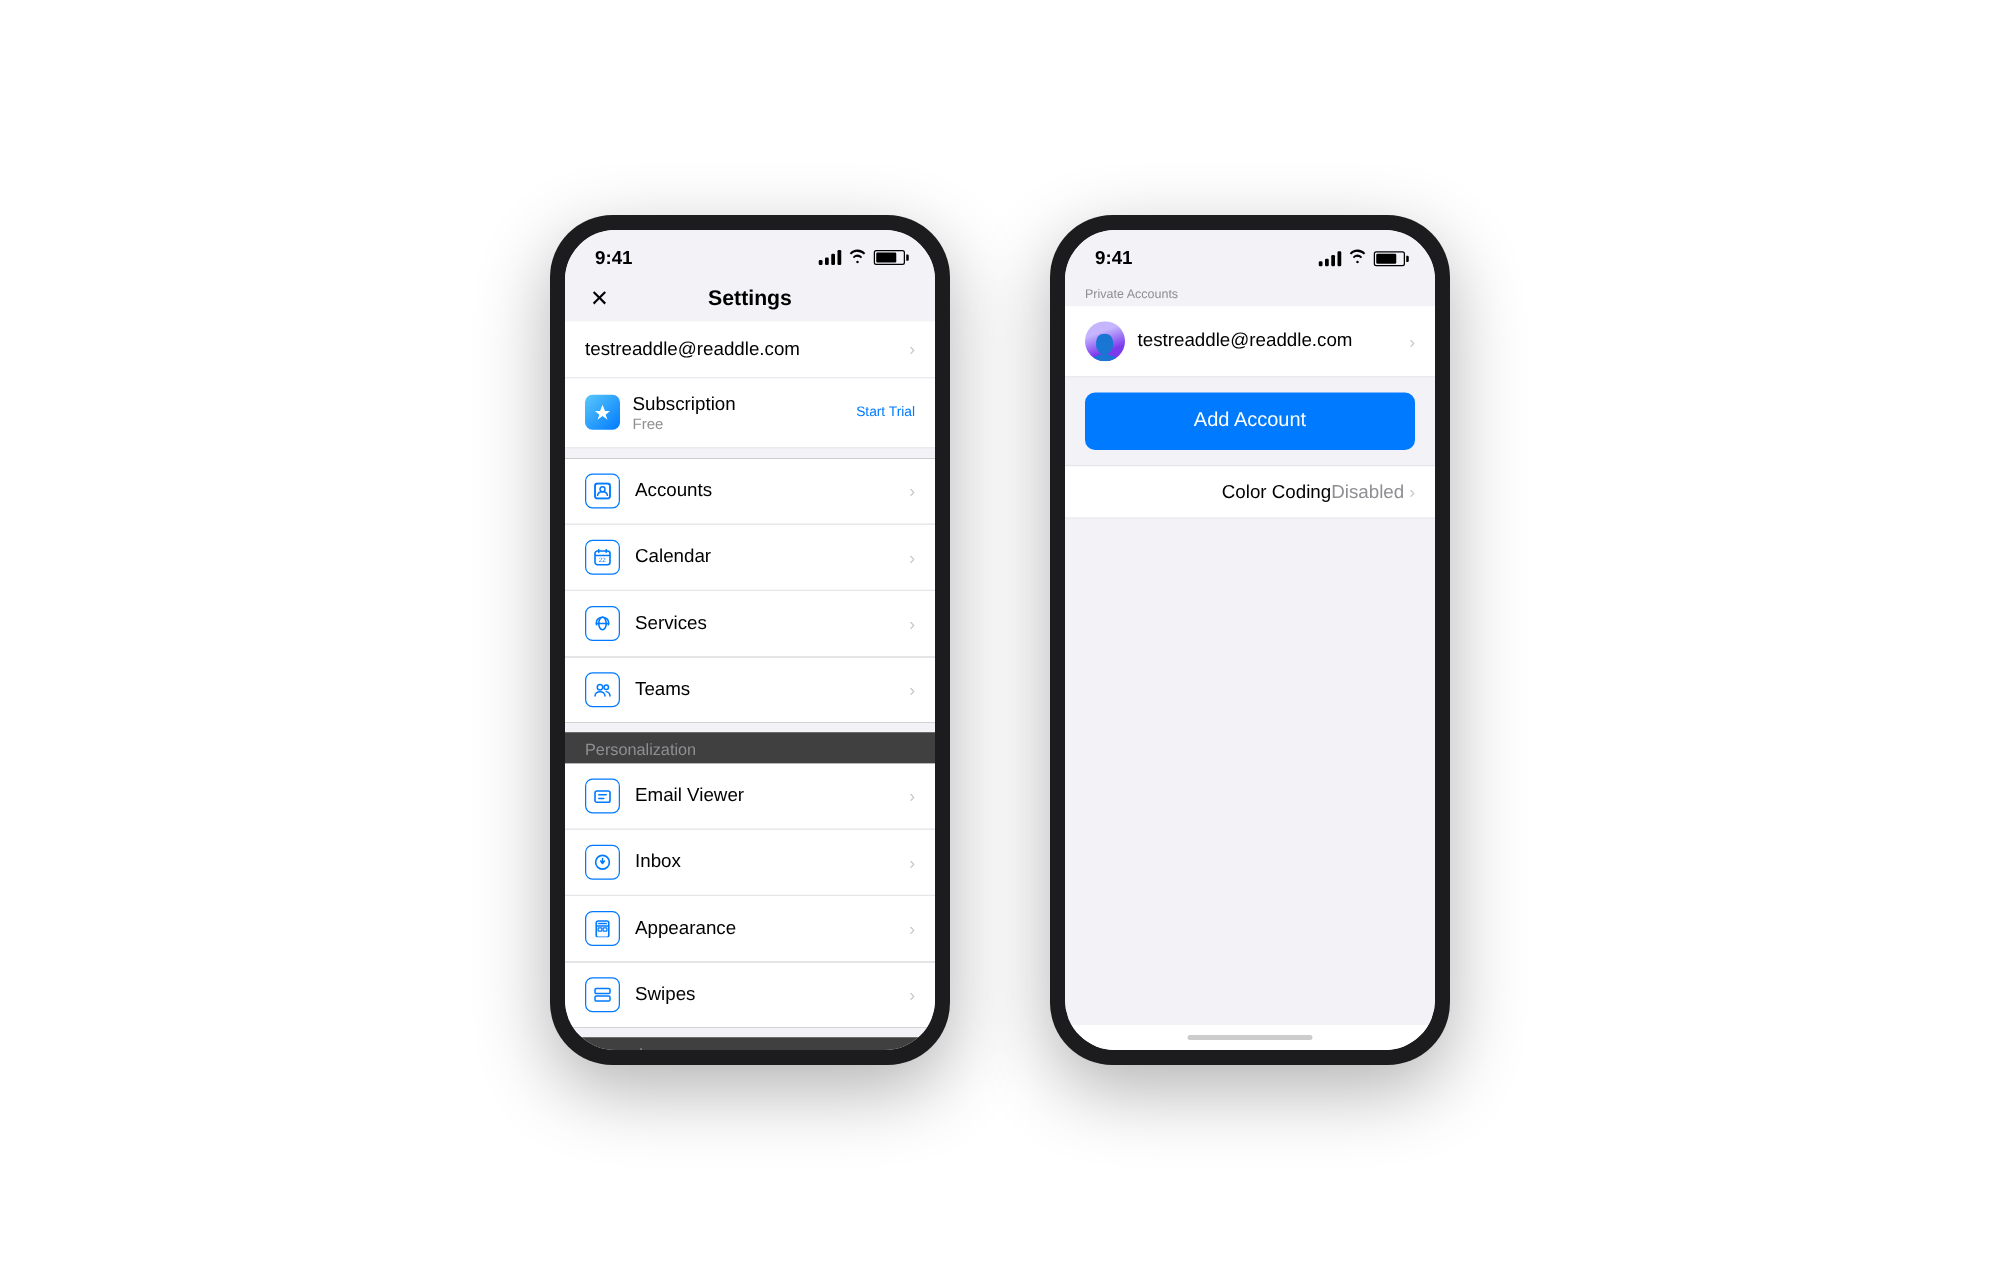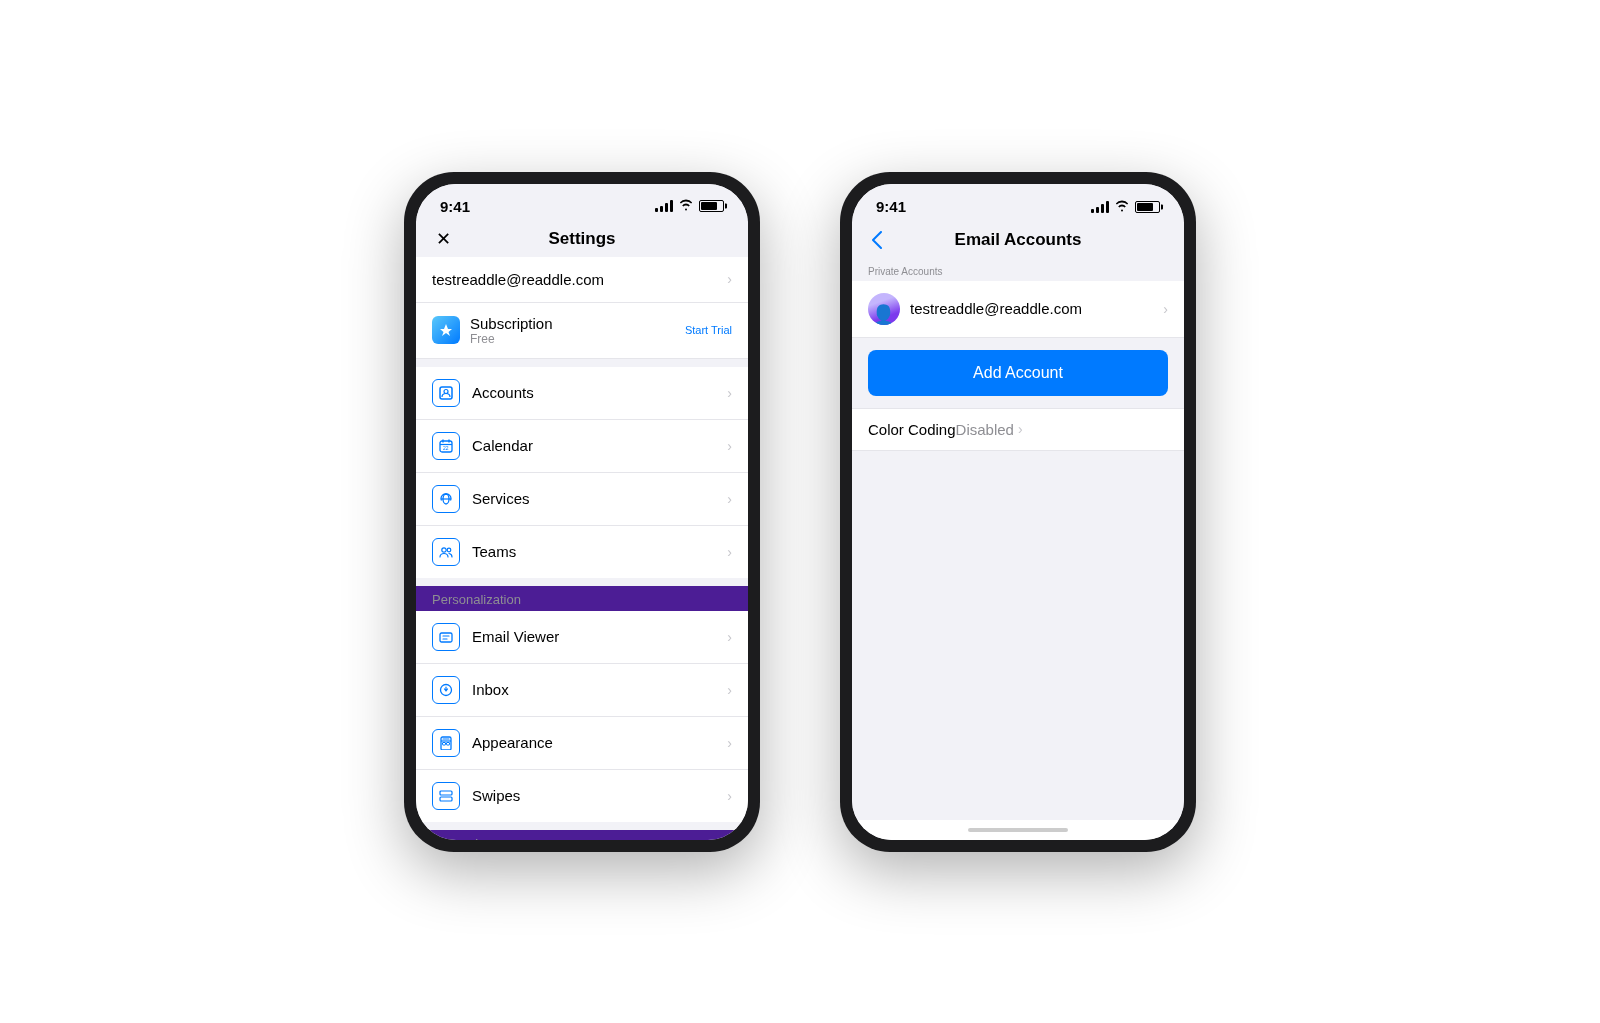--- a/index.html
+++ b/index.html
@@ -16,21 +16,21 @@
 
     .phone-container {
       display: flex;
       gap: 80px;
       align-items: center;
       padding: 40px;
     }
 
     
     .phone {
-      width: 356px;
+      width: 320px;
       height: 680px;
       background: #1c1c1e;
       border-radius: 50px;
       padding: 12px;
       position: relative;
       box-shadow: 0 20px 60px rgba(0,0,0,0.3);
     }
 
     .phone-screen {
       width: 100%;
@@ -224,21 +224,21 @@
       font-size: 11px;
       background: none;
       border: none;
       cursor: pointer;
     }
 
     .section-header {
       padding: 6px 16px 4px;
       font-size: 13px;
       color: #8e8e93;
-      background: #4c1d95;
+      background: #404040;
     }
 
     .settings-group {
       background: #404040;
       border-radius: 0;
       margin-bottom: 8px;
     }
 
     .settings-item {
       display: flex;
@@ -339,21 +339,21 @@
       border-radius: 8px;
       font-size: 16px;
       font-weight: 500;
       cursor: pointer;
       text-align: center;
     }
 
     .color-coding-row {
       display: flex;
       align-items: center;
-      justify-content: flex-start;
+      justify-content: flex-end;
       padding: 12px 16px;
       background: #fff;
       border-top: 0.5px solid #e5e5ea;
       border-bottom: 0.5px solid #e5e5ea;
       cursor: pointer;
       margin-top: 8px;
     }
 
     .color-coding-right {
       display: flex;
@@ -582,28 +582,20 @@
               <path d="M7 6.5c1.1 0 2 .4 2.7 1.1l1.1-1.1A5 5 0 007 4.5a5 5 0 00-3.8 2l1.1 1.1A3.4 3.4 0 017 6.5z" fill="#000"></path>
               <path d="M7 2.5c2 0 3.8.8 5.1 2.1l1.1-1.1A8 8 0 007 .5a8 8 0 00-6.2 3l1.1 1.1A6.4 6.4 0 017 2.5z" fill="#000"></path>
             </svg>
           </span>
           <div class="battery-icon">
             <div class="battery-fill"></div>
           </div>
         </div>
       </div>
 
-      <div class="nav-bar">
-        <button class="nav-back-btn">
-          <svg width="10" height="18" viewBox="0 0 10 18" fill="none">
-            <path d="M9 1L1 9L9 17" stroke="#007aff" stroke-width="2" stroke-linecap="round" stroke-linejoin="round"></path>
-          </svg>
-        </button>
-        <span class="nav-title">Email Accounts</span>
-      </div>
 
       <div class="screen-content">
 
         <div class="private-accounts-label">Private Accounts</div>
 
         <div class="account-item">
           <div class="account-item-left">
             <div class="account-avatar">
               <div class="avatar-inner">
                 <span class="avatar-person">👤</span>

